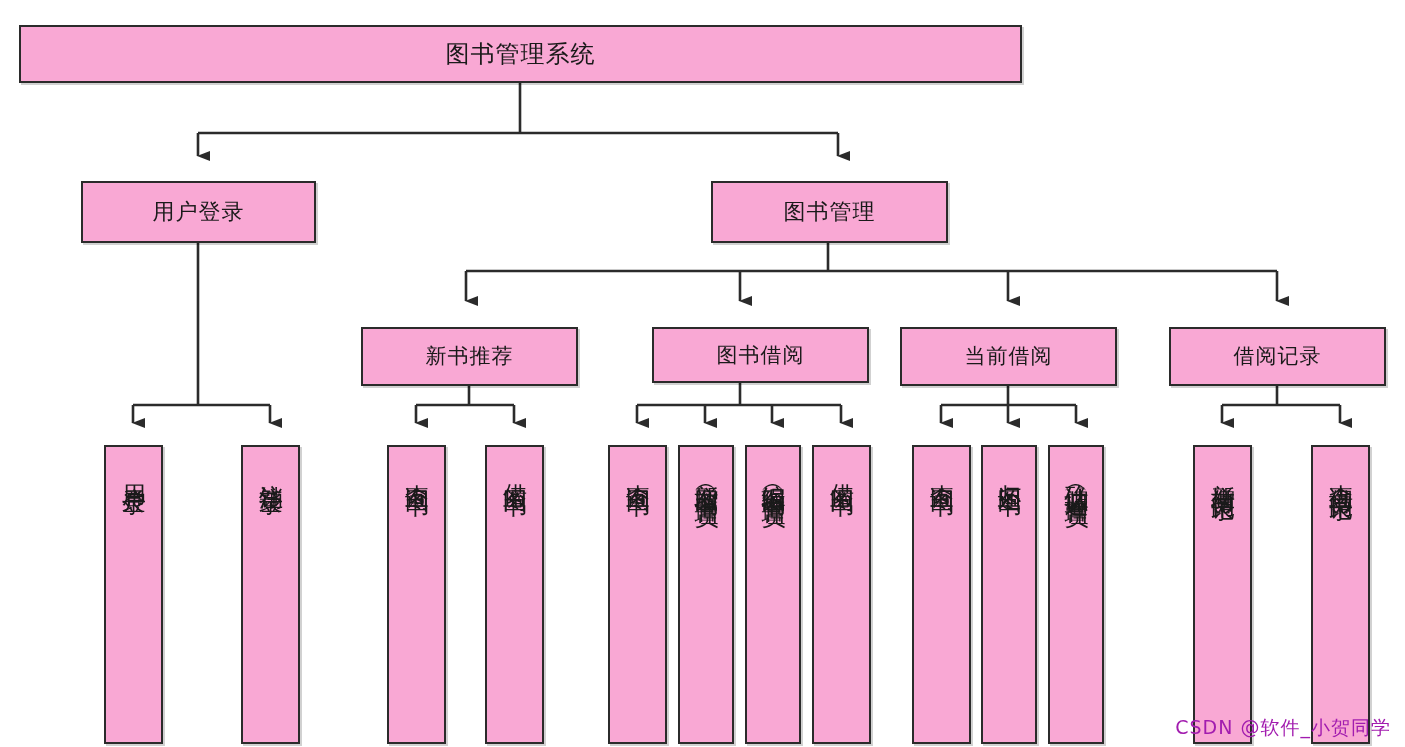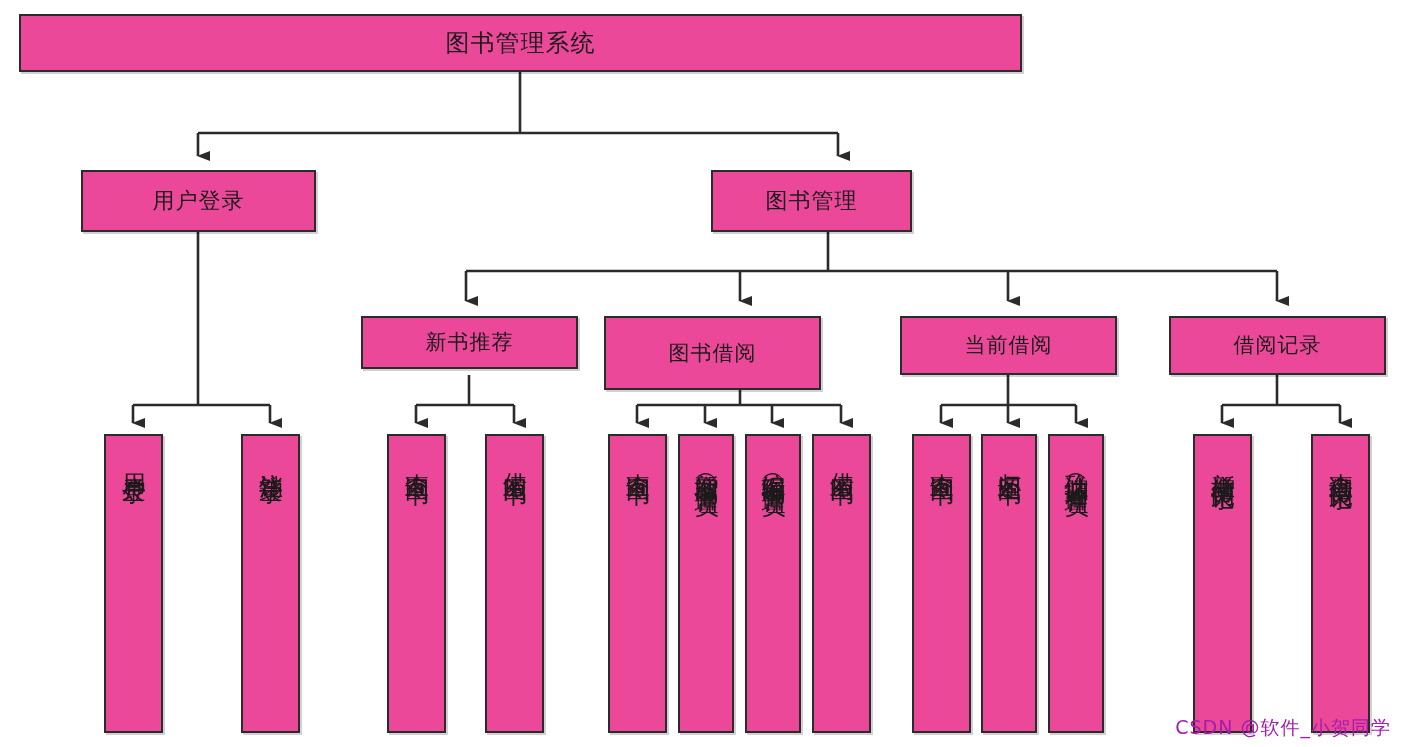--- a/index.html
+++ b/index.html
@@ -19,27 +19,28 @@
   #wires{
     position:absolute;
     left:0;top:0;
     width:1405px;height:747px;
     pointer-events:none;
   }
   
   .node{
     position:absolute;
     box-sizing:border-box;
-    background:#ec4899;
+    background:#f9a8d4;
     border:2.5px solid #2b2b2b;
     display:flex;
     align-items:center;
     justify-content:center;
     color:#1a1a1a;
     box-shadow:2px 2px 0 rgba(0,0,0,0.18);
+    margin-top:11px;
   }
   .node .label{
     display:block;
     text-align:center;
     line-height:1.28;
     white-space:nowrap;
   }
   
   .node.root{ }
   .node.root .label{ font-size:24px; letter-spacing:1px; }
@@ -129,29 +130,29 @@
   </svg>
 
   <div class="node root" style="left:19px; top:14px; width:1003px; height:58px;">
     <span class="label">图书管理系统</span>
   </div>
 
   <div class="node lvl2" style="left:81px; top:170px; width:235px; height:62px;">
     <span class="label">用户登录</span>
   </div>
 
-  <div class="node lvl2" style="left:711px; top:170px; width:201px; height:62px;">
+  <div class="node lvl2" style="left:711px; top:170px; width:237px; height:62px;">
     <span class="label">图书管理</span>
   </div>
 
-  <div class="node lvl3" style="left:361px; top:316px; width:217px; height:53px;">
+  <div class="node lvl3" style="left:361px; top:316px; width:217px; height:59px;">
     <span class="label">新书推荐</span>
   </div>
 
-  <div class="node lvl3" style="left:604px; top:316px; width:217px; height:74px;">
+  <div class="node lvl3" style="left:652px; top:316px; width:217px; height:56px;">
     <span class="label">图书借阅</span>
   </div>
 
   <div class="node lvl3" style="left:1169px; top:316px; width:217px; height:59px;">
     <span class="label">借阅记录</span>
   </div>
 
   <div class="node lvl3" style="left:900px; top:316px; width:217px; height:59px;">
     <span class="label">当前借阅</span>
   </div>

